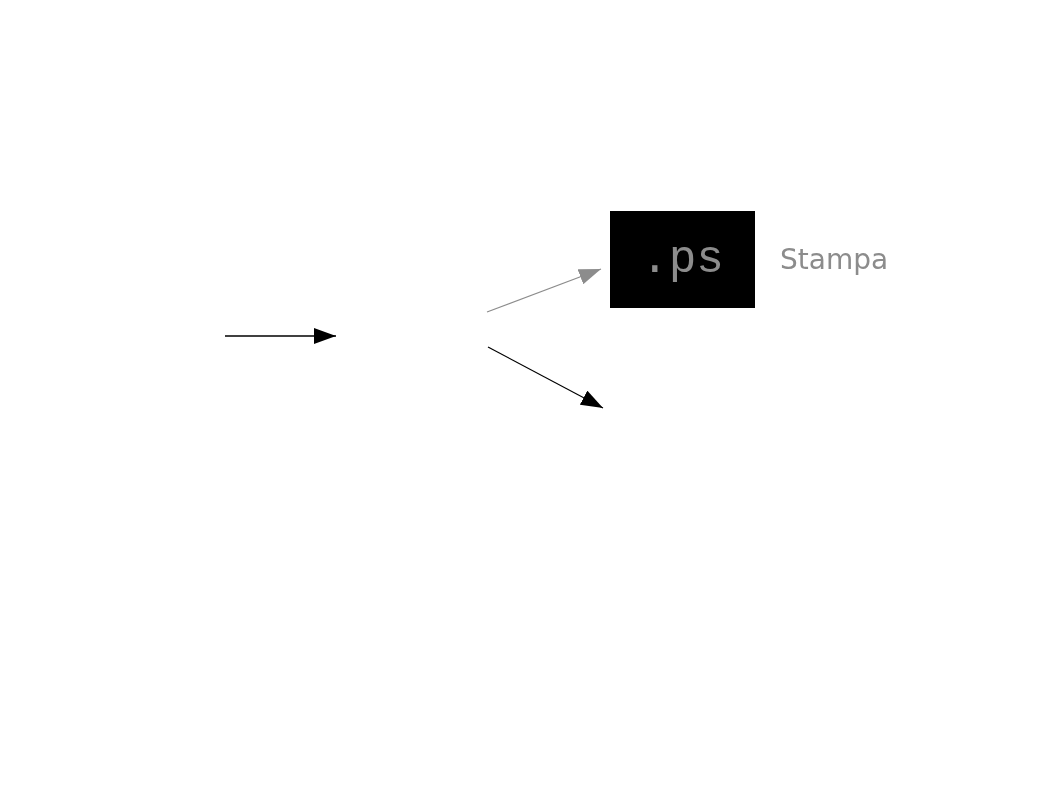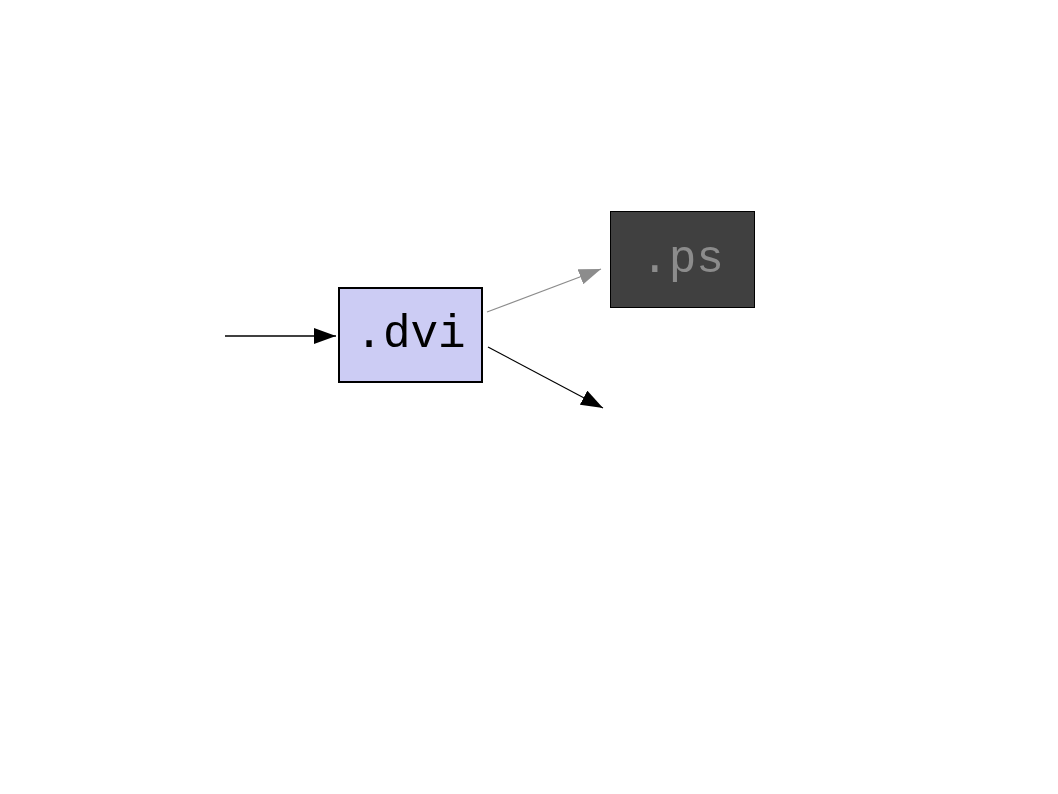--- a/index.html
+++ b/index.html
@@ -32,21 +32,21 @@
     font-family: "Liberation Mono", "DejaVu Sans Mono", monospace;
     font-size: 46px;
     line-height: 1;
   }
   .node-filled {
     background: #ccccf4;
     border: 2px solid #000000;
     color: #000000;
   }
   .node-outline {
-    background: #404040;
+    background: #000000;
     border: 1.5px solid #000000;
     color: #8c8c8c;
   }
   #node-tex { left: 73px;  top: 289px; width: 145px; height: 94px; }
   #node-dvi { left: 338px; top: 287px; width: 145px; height: 96px; }
   #node-ps  { left: 610px; top: 211px; width: 145px; height: 97px; }
   #node-pdf { left: 610px; top: 367px; width: 145px; height: 95px; }
   .note {
     position: absolute;
     font-size: 28px;
@@ -77,24 +77,22 @@
       <marker id="head-gray" viewBox="0 0 22 16" refX="22" refY="8" markerWidth="22" markerHeight="16" markerUnits="userSpaceOnUse" orient="auto">
         <path d="M0,0 L22,8 L0,16 Z" fill="#8c8c8c"></path>
       </marker>
     </defs>
     <line x1="225" y1="336" x2="336" y2="336" stroke="#000000" stroke-width="1.6" marker-end="url(#head-black)"></line>
     <line x1="487" y1="312" x2="601" y2="269" stroke="#8c8c8c" stroke-width="1.2" marker-end="url(#head-gray)"></line>
     <line x1="488" y1="347" x2="603" y2="408" stroke="#000000" stroke-width="1.2" marker-end="url(#head-black)"></line>
   </svg>
 
 
-  <div id="node-dvi" class="node node-filled">
-    <span>.dvi</span>
-  </div>
 
   <div id="node-ps" class="node node-outline">
     <span>.ps</span>
   </div>
 
 
+  <div id="note-ps" class="note">Stampa</div>
 
 
 </div>
 
 </body></html>

